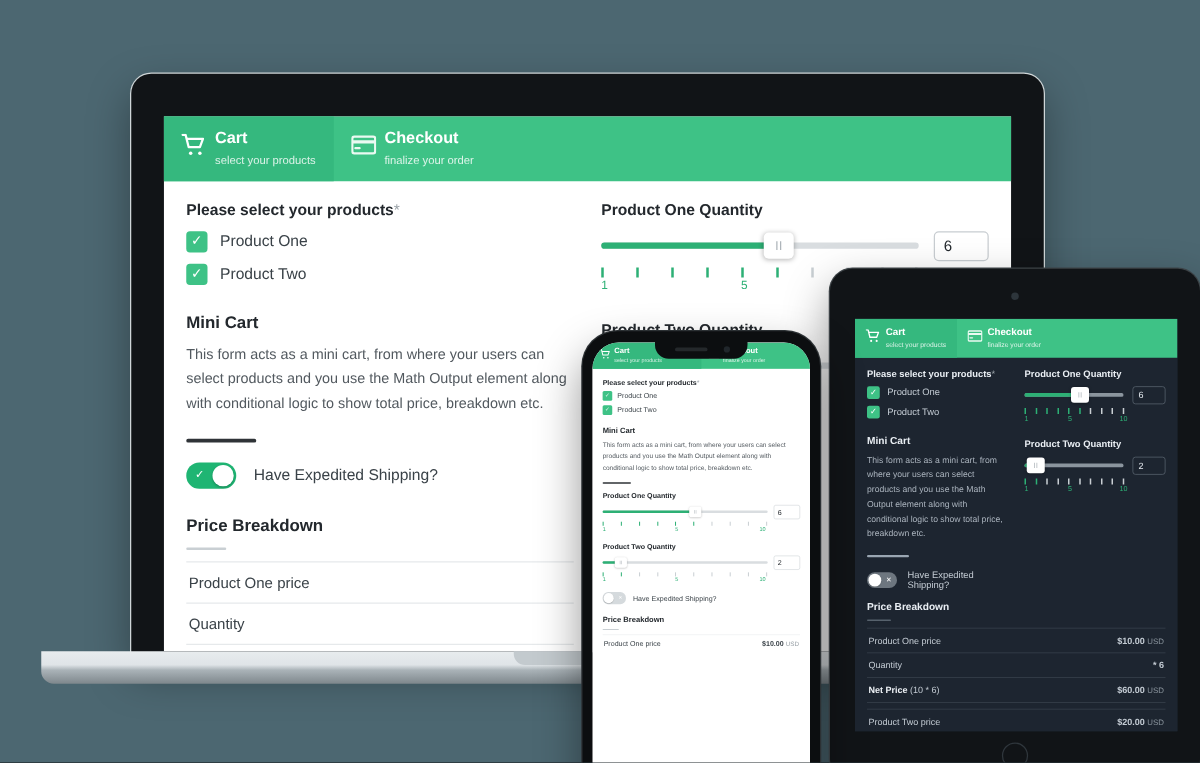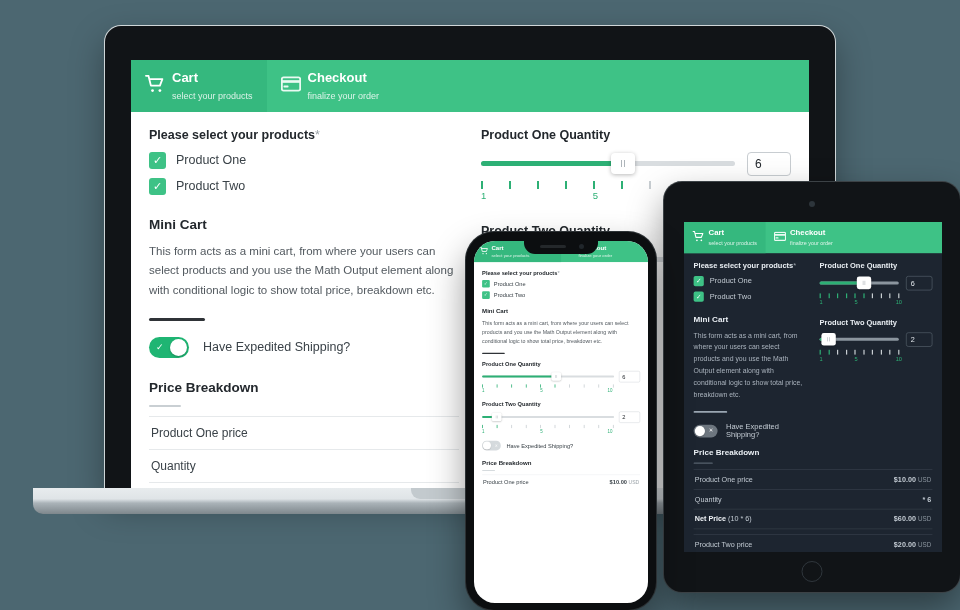--- a/index.html
+++ b/index.html
@@ -2,21 +2,21 @@
 <html><head>
 <meta charset="utf-8">
 <style>
   * { box-sizing: border-box; margin:0; padding:0; }
   html,body { width:960px; height:610px; overflow:hidden; }
   body {
     background:#4c6771;
     font-family:"Liberation Sans", sans-serif;
     position:relative;
   }
-  .stage { position:absolute; inset:0; }
+  .stage { position:absolute; inset:0;margin-top:33px; }
 
   
   .laptop { position:absolute; left:105px; top:26px; width:730px; height:470px; }
   .laptop-lid {
     position:absolute; left:0; top:0; width:730px; height:466px;
     background:#111417; border-radius:16px 16px 4px 4px;
     box-shadow:0 0 0 1px #cfd6d8, 0 14px 34px rgba(0,0,0,.35);
   }
   .laptop-screen {
     position:absolute; left:26px; top:34px; width:678px; height:428px;

